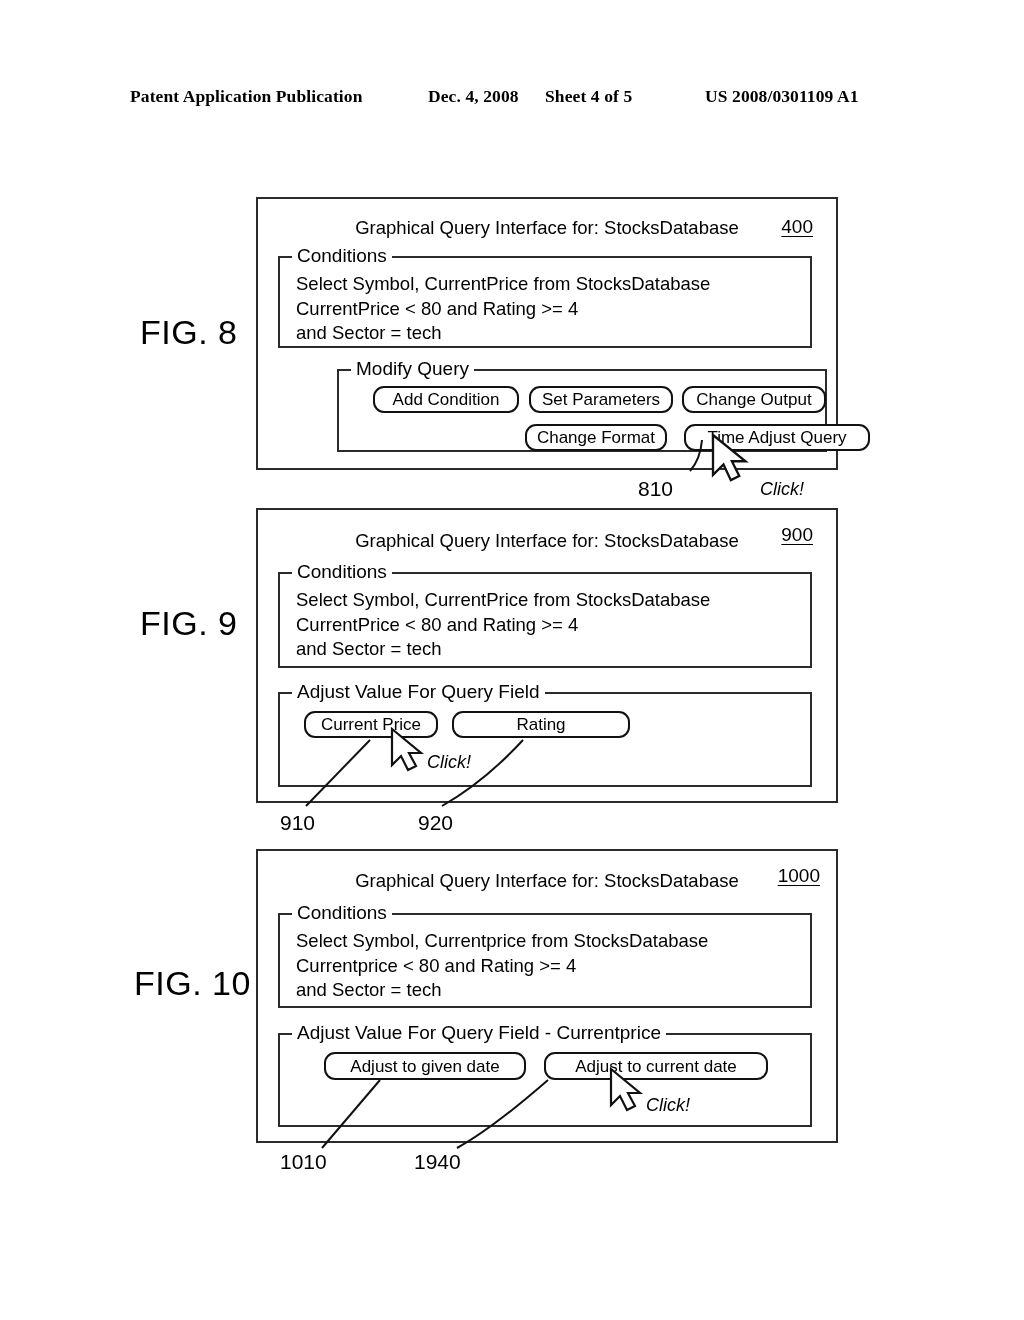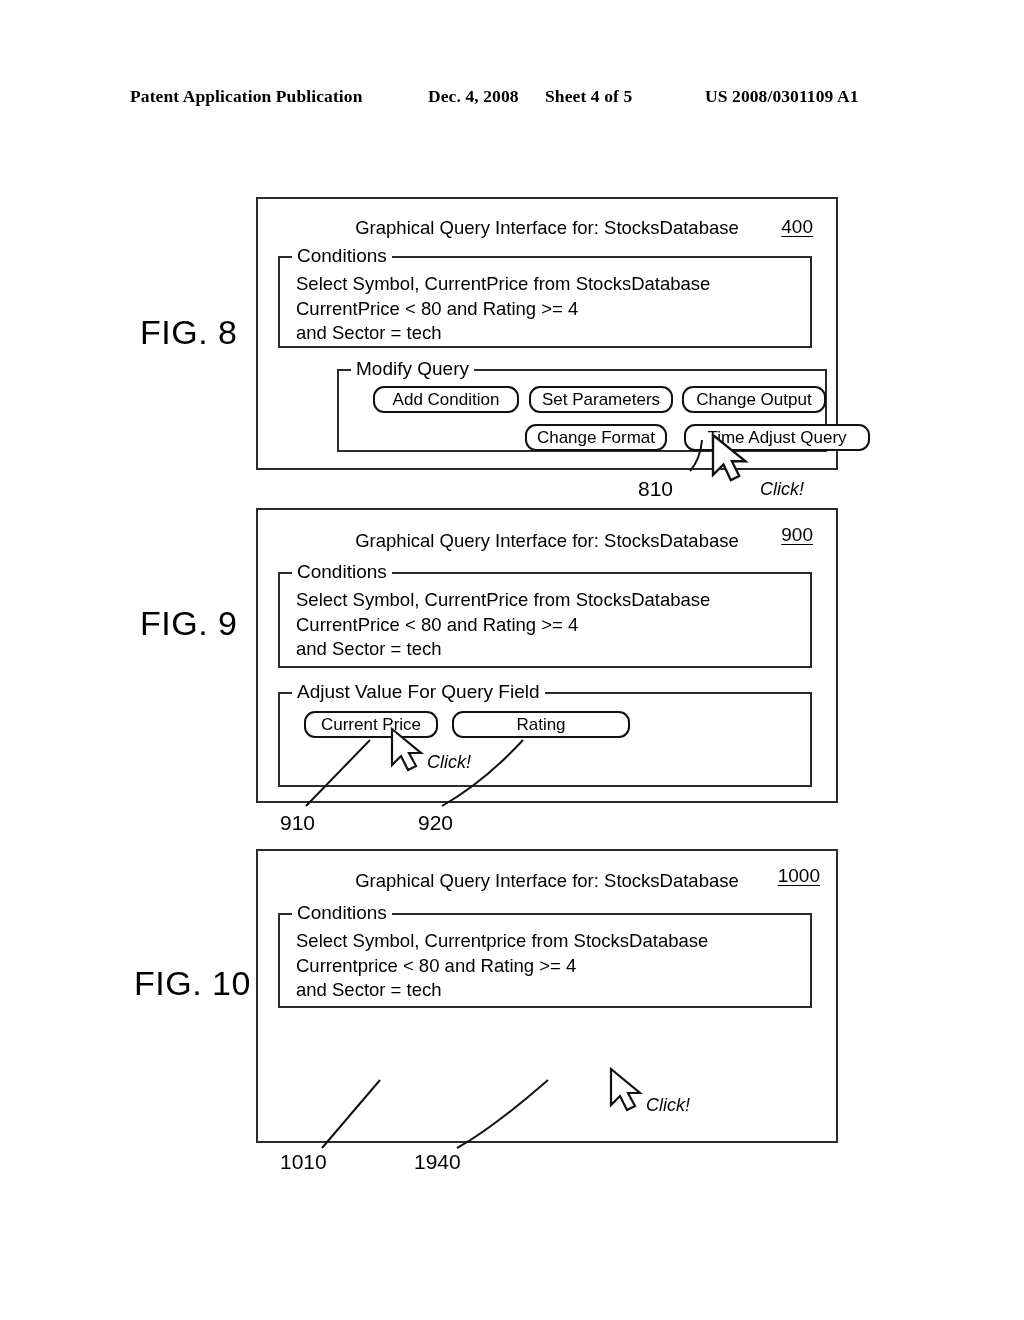--- a/index.html
+++ b/index.html
@@ -216,20 +216,26 @@
 
   <div class="group" style="left:20px; top:62px; width:534px; height:95px;">
     <div class="group-legend">Conditions</div>
     <div class="group-body">
       <div>Select Symbol, Currentprice from StocksDatabase</div>
       <div>Currentprice &lt; 80 and Rating &gt;= 4</div>
       <div>and Sector = tech</div>
     </div>
   </div>
 
+  <div class="group" style="left:20px; top:182px; width:534px; height:94px;">
+    <div class="group-legend">Adjust Value For Query Field - Currentprice</div>
+
+    <div class="btn" style="left:44px;  top:17px; width:202px; height:28px;">Adjust to given date</div>
+    <div class="btn" style="left:264px; top:17px; width:224px; height:28px;">Adjust to current date</div>
+  </div>
 </div>
 
 <div class="click-label" style="left:646px; top:1095px;">Click!</div>
 <div class="ref-num" style="left:280px; top:1150px;">1010</div>
 <div class="ref-num" style="left:414px; top:1150px;">1940</div>
 
 <svg class="overlay-svg" viewBox="0 0 1024 1320">
 
   <path d="M 690 471 C 698 462 701 452 702 440" fill="none" stroke="#111" stroke-width="2"></path>
 

